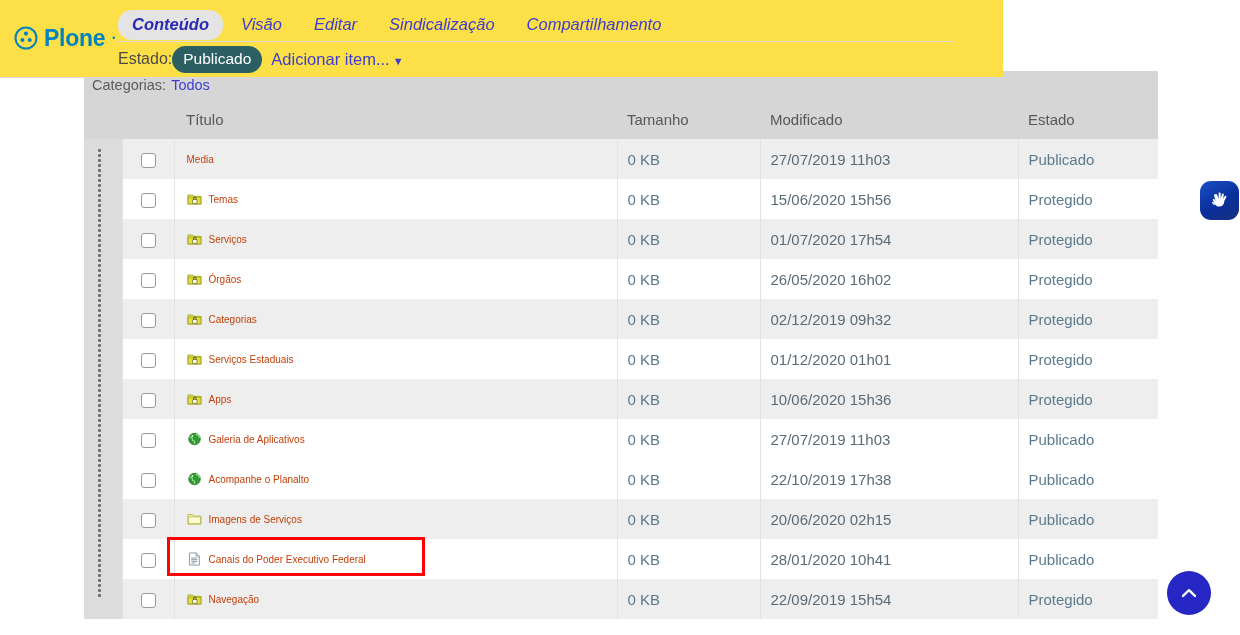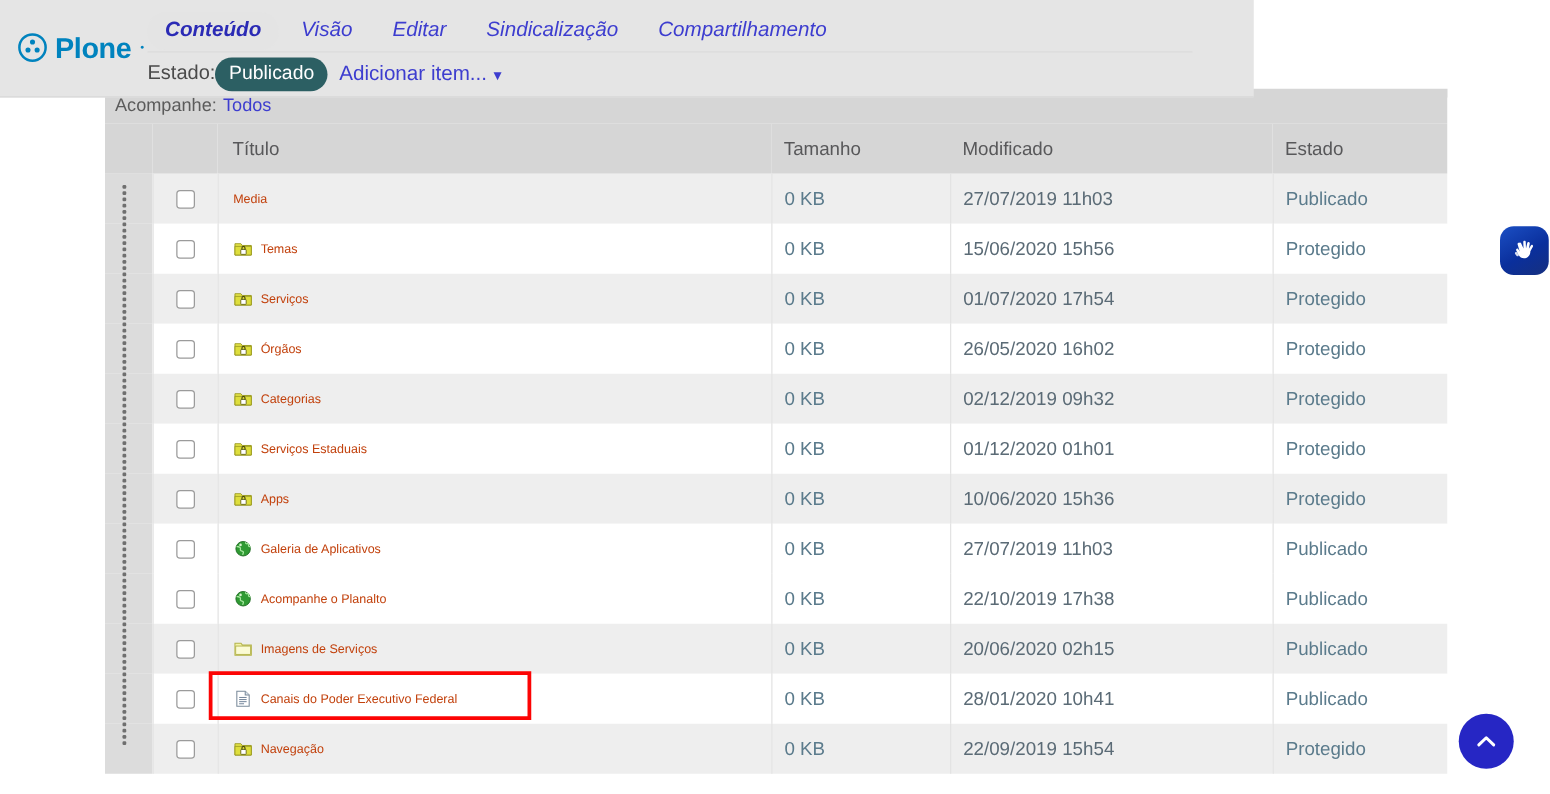--- a/index.html
+++ b/index.html
@@ -17,21 +17,21 @@
     width: 1240px; height: 635px;
     overflow: hidden;
     background: #ffffff;
   }
 
   
   .toolbar {
     position: absolute;
     top: 0; left: 0;
     width: 1003px; height: 78px;
-    background: #e5e5e5;
+    background: #fde047;
     border-bottom: 1px solid #d8d8d8;
     z-index: 40;
   }
   .logo {
     position: absolute;
     left: 14px; top: 26px;
     display: flex; align-items: center; gap: 6px;
   }
   .logo-mark { width: 24px; height: 24px; display:block; }
   .logo-text {
@@ -307,21 +307,21 @@
 <body>
 
 <div id="root">
 
   <div class="content">
 
     <div class="left-gutter"></div>
     <div class="right-gutter"></div>
 
     <div class="select-bar">
-      <span class="sb-label">Acompanhe:</span>
+      <span class="sb-label">Categorias:</span>
       <span class="sb-link">Todos</span>
     </div>
 
     <table class="listing">
       <colgroup>
         <col class="c-drag">
           <col class="c-check">
           <col class="c-title">
         <col class="c-size">
           <col class="c-mod">

